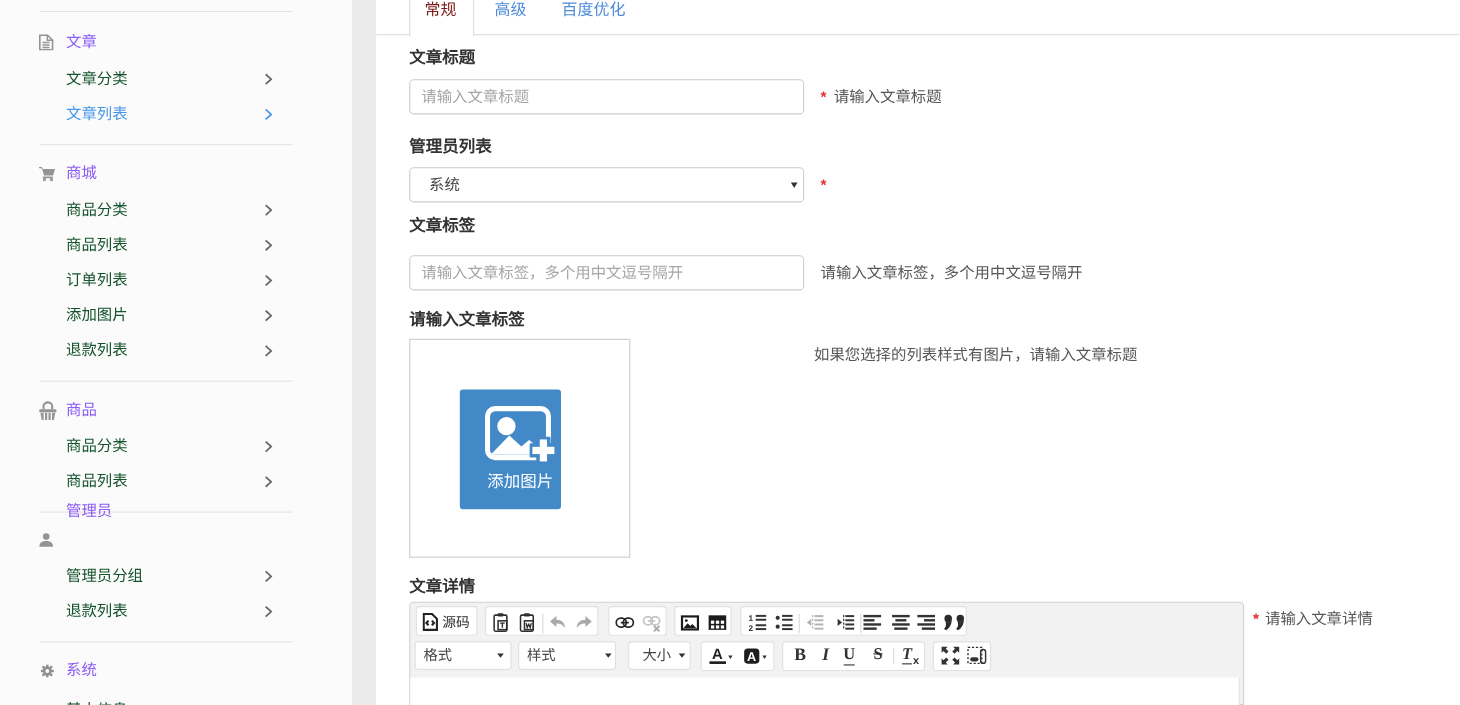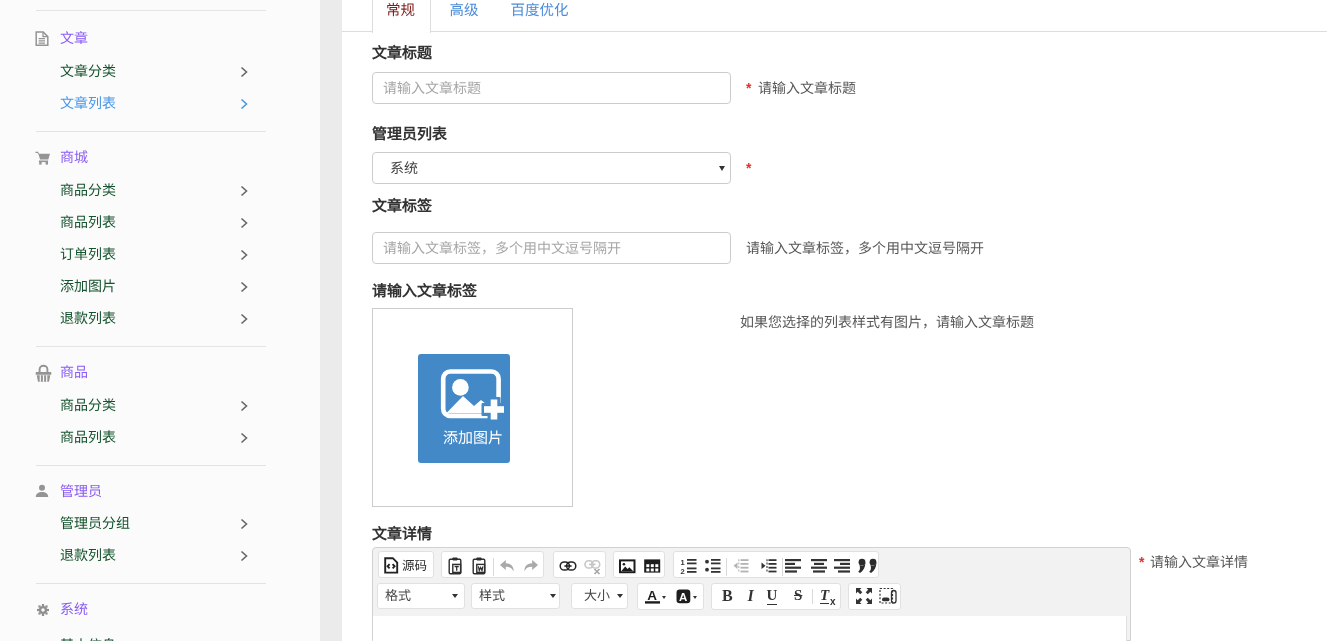--- a/index.html
+++ b/index.html
@@ -110,21 +110,21 @@
       </svg>
     <div class="sitem" style="top:427px">商品列表</div>
     <svg class="chev" style="top:432px" width="8" height="12" viewBox="0 0 8 12">
         <path d="M1.5 1.5 L6.5 6 L1.5 10.5" fill="none" stroke="#666" stroke-width="1.6"></path>
       </svg>
 
     <svg class="sico" style="top:484px" width="14" height="14" viewBox="0 0 14 14">
         <circle cx="7" cy="3.8" r="3" fill="#949494"></circle>
         <path d="M0.8 13c0-3.6 2.6-5.1 6.2-5.1s6.2 1.5 6.2 5.1z" fill="#949494"></path>
       </svg>
-    <div class="shead" style="top:481px">管理员</div>
+    <div class="shead" style="top:454px">管理员</div>
     <div class="sitem" style="top:513px">管理员分组</div>
     <svg class="chev" style="top:518px" width="8" height="12" viewBox="0 0 8 12">
         <path d="M1.5 1.5 L6.5 6 L1.5 10.5" fill="none" stroke="#666" stroke-width="1.6"></path>
       </svg>
     <div class="sitem" style="top:545px">退款列表</div>
     <svg class="chev" style="top:550px" width="8" height="12" viewBox="0 0 8 12">
         <path d="M1.5 1.5 L6.5 6 L1.5 10.5" fill="none" stroke="#666" stroke-width="1.6"></path>
       </svg>
 
     <svg class="sico" style="top:604px;left:37px" width="12" height="12" viewBox="0 0 12 12">

